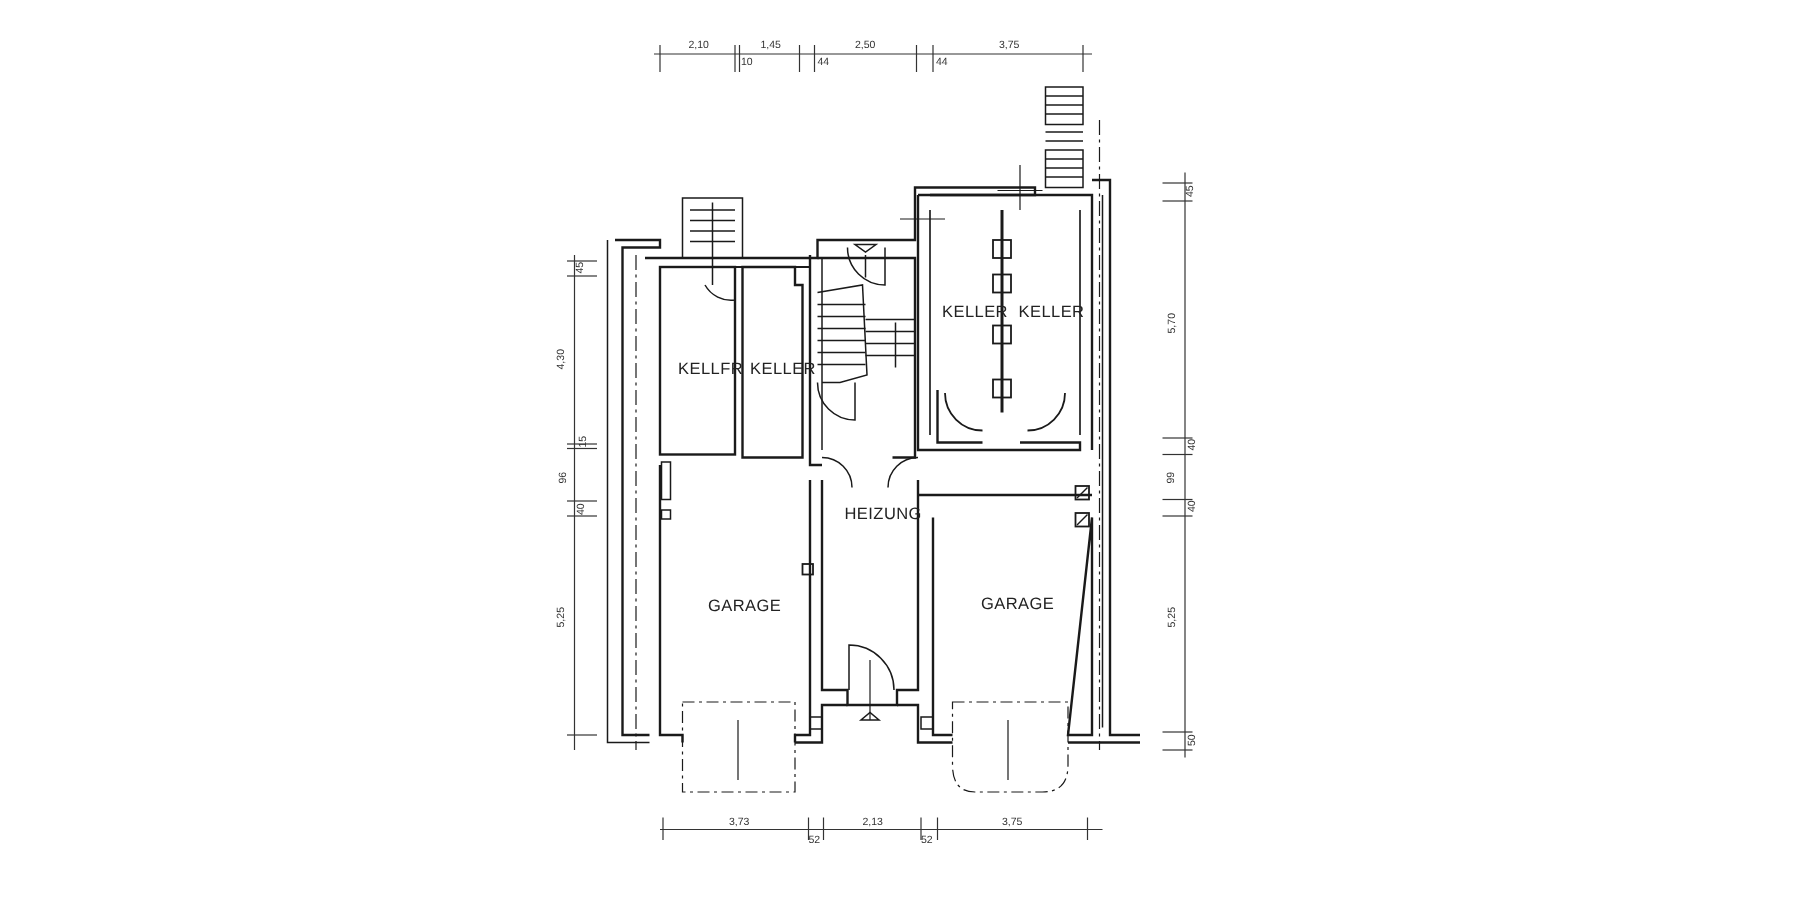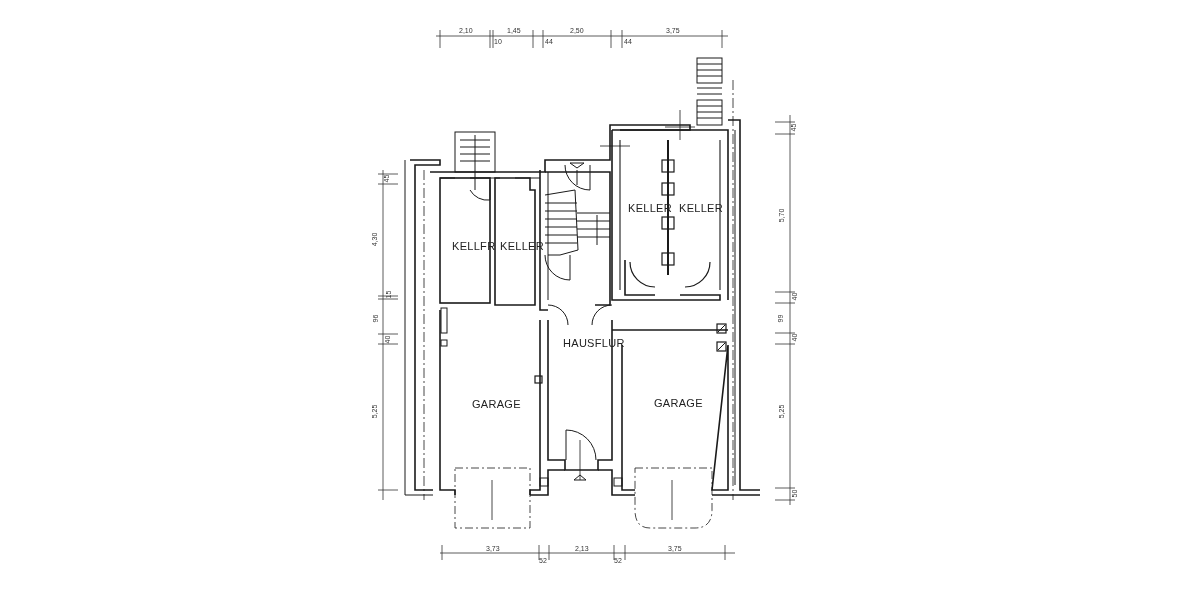--- a/index.html
+++ b/index.html
@@ -166,21 +166,21 @@
     <line x1="775" y1="344" x2="795" y2="344"></line>
     <line x1="775" y1="488" x2="795" y2="488"></line>
     <line x1="775" y1="500" x2="795" y2="500"></line>
   </g>
 </svg>
 
 <div class="lbl" style="left:452px;top:240px;">KELLFR</div>
 <div class="lbl" style="left:500px;top:240px;">KELLER</div>
 <div class="lbl" style="left:628px;top:202px;">KELLER</div>
 <div class="lbl" style="left:679px;top:202px;">KELLER</div>
-<div class="lbl" style="left:563px;top:337px;">HAUSFLUR</div>
+<div class="lbl" style="left:563px;top:337px;">HEIZUNG</div>
 <div class="lbl" style="left:472px;top:398px;">GARAGE</div>
 <div class="lbl" style="left:654px;top:397px;">GARAGE</div>
 
 <div class="dim" style="left:459px;top:27px;">2,10</div>
 <div class="dim" style="left:494px;top:38px;">10</div>
 <div class="dim" style="left:507px;top:27px;">1,45</div>
 <div class="dim" style="left:545px;top:38px;">44</div>
 <div class="dim" style="left:570px;top:27px;">2,50</div>
 <div class="dim" style="left:624px;top:38px;">44</div>
 <div class="dim" style="left:666px;top:27px;">3,75</div>

